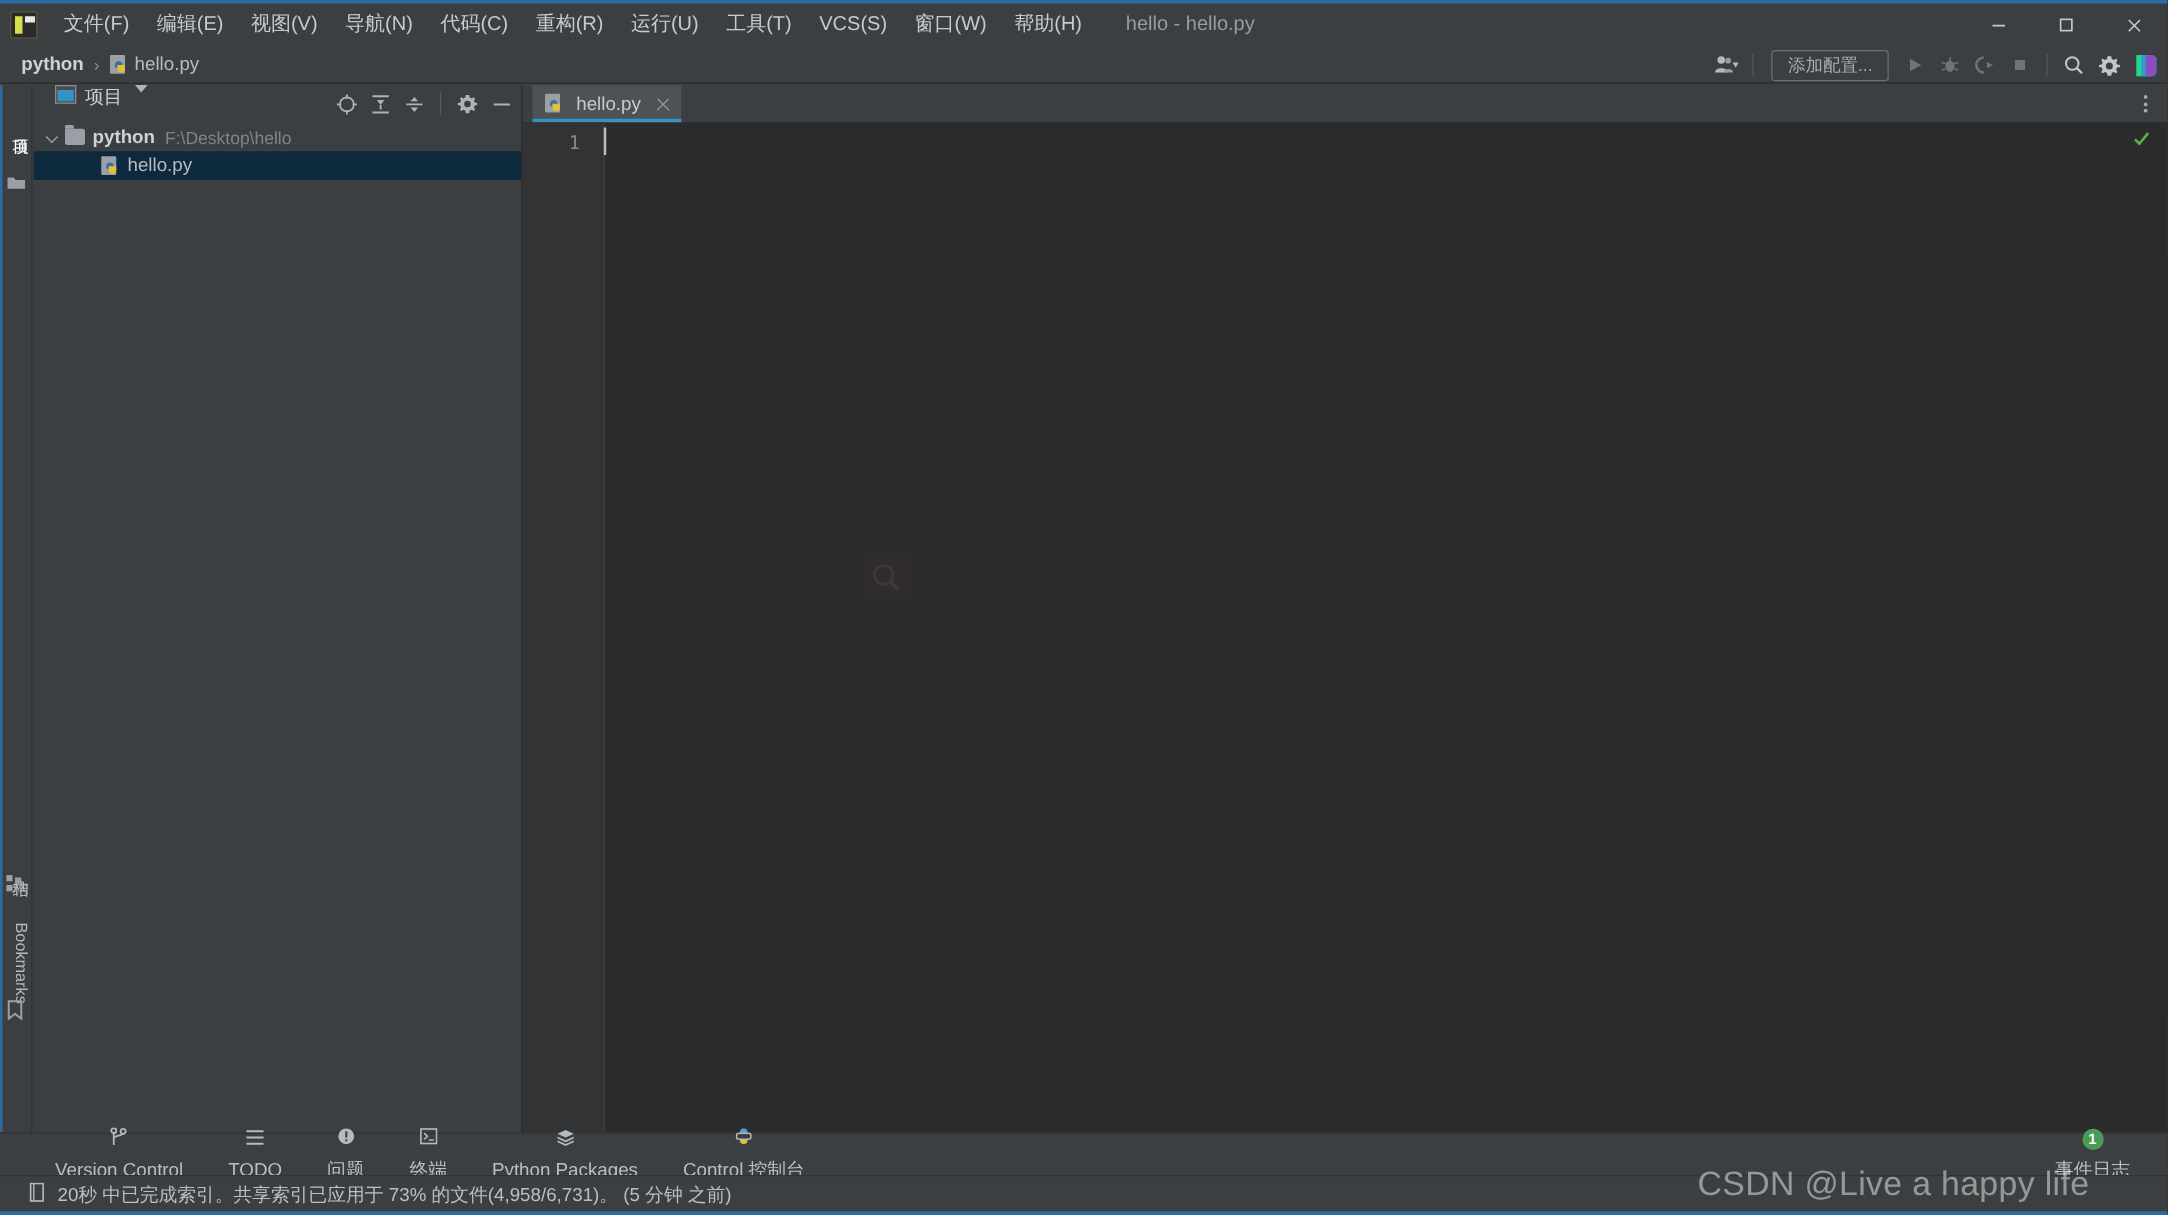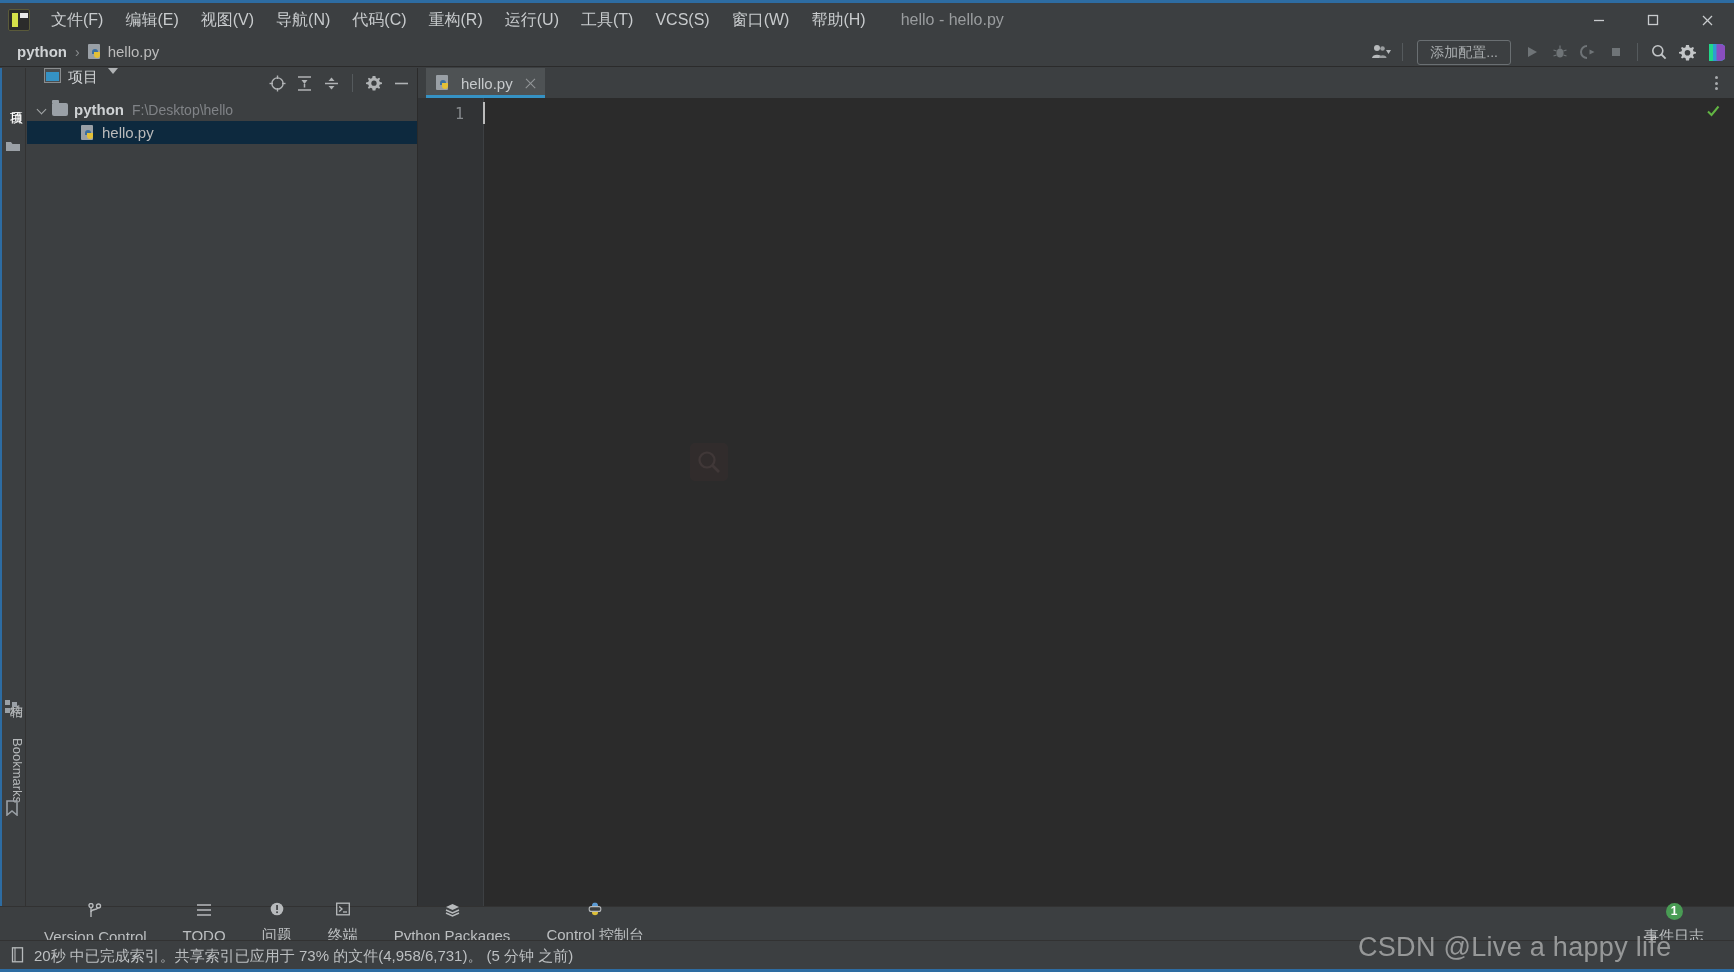--- a/index.html
+++ b/index.html
@@ -297,21 +297,21 @@
   .badge {
     display: inline-flex; align-items: center; justify-content: center;
     min-width: 17px; height: 17px; border-radius: 9px; background: #499c54;
     color: #fff; font-size: 12px; font-weight: bold; padding: 0 4px;
   }
 
   
   .statusbar {
     position: absolute; left: 0; top: 940px; width: 1734px; height: 32px;
     background: #3c3f41; border-top: 1px solid #323232;
-    display: flex; align-items: center;
+    display: flex; align-items: center; padding-left: 12px;
   }
   .sb-left { display: flex; align-items: center; gap: 9px; margin-left: 10px; }
   .sb-msg { font-size: 15px; color: #bcbfc1; white-space: nowrap; }
   .sb-right {
     position: absolute; right: 12px; top: 0; height: 32px;
     display: flex; align-items: center; gap: 22px;
   }
   .sb-cell { font-size: 15px; color: #bcbfc1; cursor: default; white-space: nowrap; }
   .sb-block {
     width: 13px; height: 13px; background: #9a9d9f;

